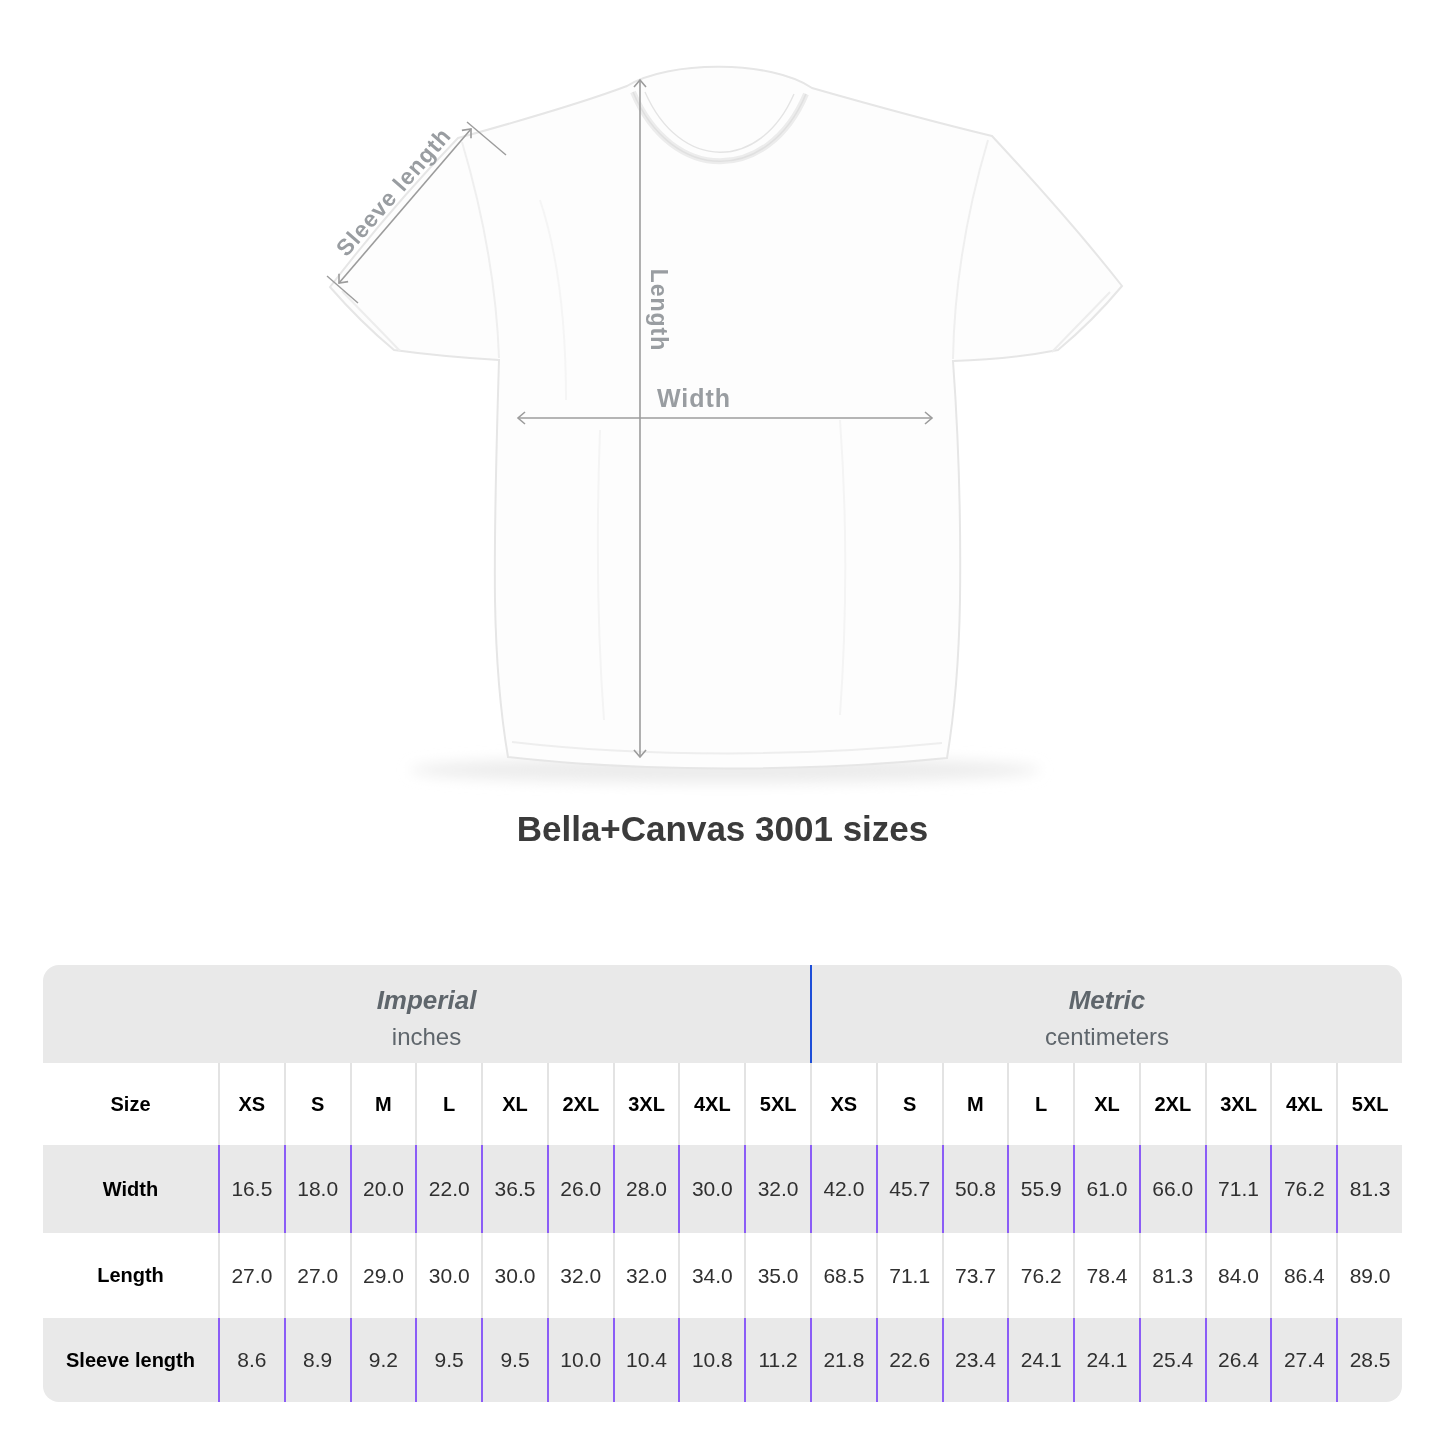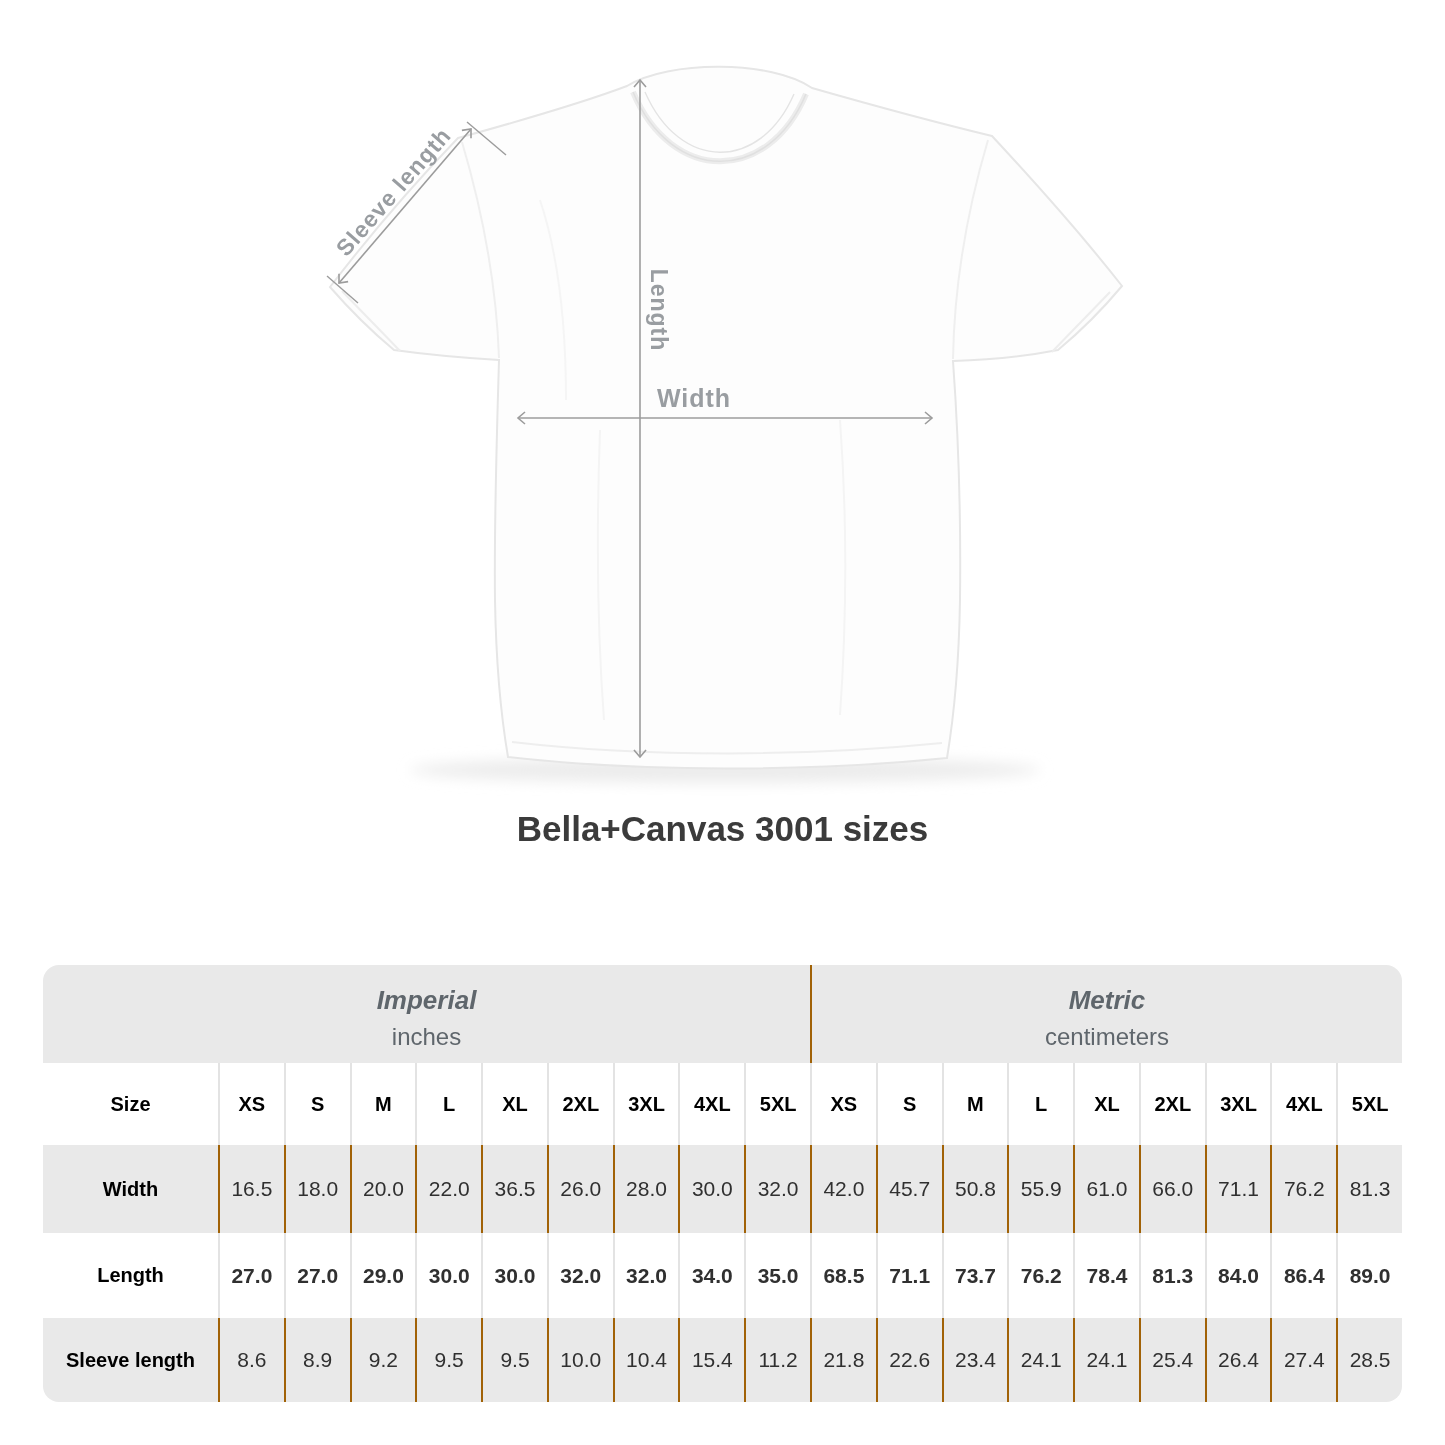--- a/index.html
+++ b/index.html
@@ -23,27 +23,27 @@
            font-size:21px; font-style:italic; color:#6c6c6c; }
 
   
   .size-table { position:absolute; top:965px; left:43px; width:1359px; height:437px;
                 border-radius:16px; overflow:hidden;
                 display:grid; grid-template-columns:175px repeat(18, 1fr);
                 grid-template-rows:98px 82px 88px 85px 84px; }
   .band { background:#e9e9e9; display:flex; flex-direction:column; align-items:center;
           justify-content:center; gap:7px; color:#5f666c; }
   .band-imperial { grid-column:1 / span 10; }
-  .band-metric   { grid-column:11 / span 9; border-left:2px solid #a16207; }
+  .band-metric   { grid-column:11 / span 9; border-left:2px solid #1d4ed8; }
   .band-label    { font-size:26px; font-weight:bold; font-style:italic;margin-top:8px; }
   .band-sublabel { font-size:24px; }
 
   .cell { display:flex; align-items:center; justify-content:center; }
-  .cell.w { background:#ffffff; border-left:2px solid #e3e3e3;font-weight:bold; }
-  .cell.g { background:#e9e9e9; border-left:2px solid #a16207; }
+  .cell.w { background:#ffffff; border-left:2px solid #e3e3e3; }
+  .cell.g { background:#e9e9e9; border-left:2px solid #8b5cf6; }
   .cell.first { border-left:none; }
   .cell.head, .cell.rowlabel { font-size:20px; font-weight:bold; color:#000000; }
   .cell.val { font-size:21px; color:#303030; }
 </style>
 </head>
 <body>
 
 <div class="page">
 
   <div class="diagram">
@@ -172,21 +172,21 @@
       <div class="cell w val">86.4</div>
       <div class="cell w val">89.0</div>
       <div class="cell g rowlabel first">Sleeve length</div>
       <div class="cell g val">8.6</div>
       <div class="cell g val">8.9</div>
       <div class="cell g val">9.2</div>
       <div class="cell g val">9.5</div>
       <div class="cell g val">9.5</div>
       <div class="cell g val">10.0</div>
       <div class="cell g val">10.4</div>
-      <div class="cell g val">15.4</div>
+      <div class="cell g val">10.8</div>
       <div class="cell g val">11.2</div>
       <div class="cell g val">21.8</div>
       <div class="cell g val">22.6</div>
       <div class="cell g val">23.4</div>
       <div class="cell g val">24.1</div>
       <div class="cell g val">24.1</div>
       <div class="cell g val">25.4</div>
       <div class="cell g val">26.4</div>
       <div class="cell g val">27.4</div>
       <div class="cell g val">28.5</div>

